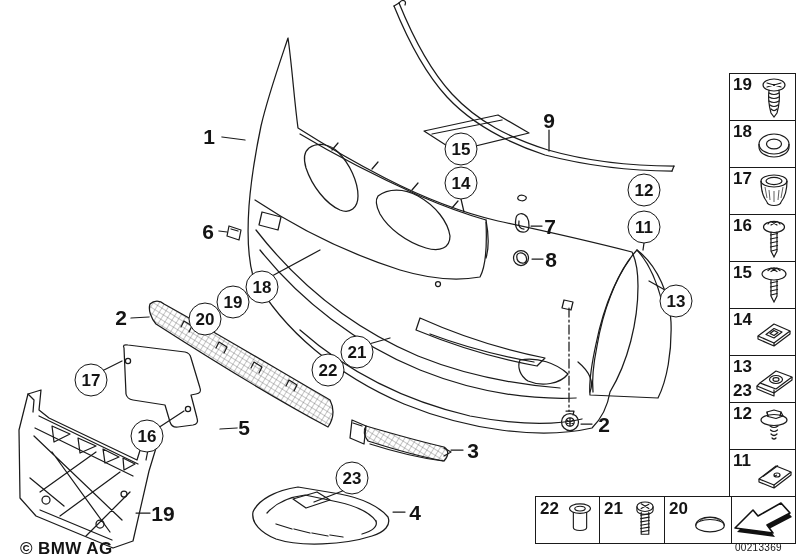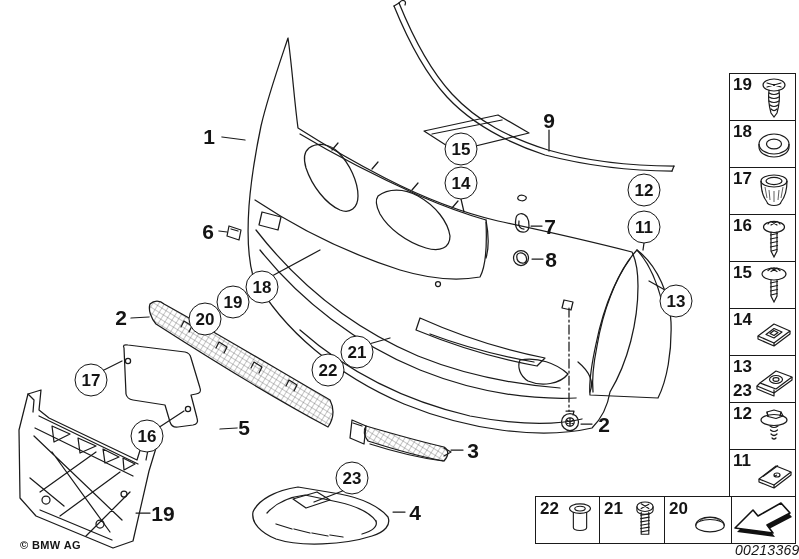--- a/index.html
+++ b/index.html
@@ -21,22 +21,22 @@
   .cell .num2{position:absolute;left:3px;bottom:1px;font-size:17px;font-weight:bold;}
   .cell svg{position:absolute;right:1px;top:2px;}
   .cell.arrowcell svg{left:1px;top:1px;}
   
   .bbox{position:absolute;top:496px;height:46px;border:1px solid #1a1a1a;background:#fff;}
   .bbox .num{position:absolute;left:4px;top:2px;font-size:17px;font-weight:bold;}
   .bbox svg{position:absolute;right:2px;top:2px;}
   #b22{left:535px;width:65px;}
   #b21{left:599px;width:66px;}
   #b20{left:664px;width:66px;}
-  .copyright{position:absolute;left:20px;top:539px;font-size:11px;font-weight:bold;letter-spacing:.4px;}
-  .docnum{position:absolute;left:735px;top:542px;font-size:14px;letter-spacing:.3px;font-style:italic;}
+  .copyright{position:absolute;left:20px;top:539px;font-size:17px;font-weight:bold;letter-spacing:.4px;}
+  .docnum{position:absolute;left:735px;top:542px;font-size:10px;letter-spacing:.3px;}
 </style>
 </head>
 <body>
 
 <div class="stage">
 
   <svg class="art" width="799" height="559" viewBox="0 0 799 559">
     <defs>
       <pattern id="mesh" width="5" height="5" patternUnits="userSpaceOnUse" patternTransform="rotate(32)">
         <path d="M0,0 L0,5 M0,0 L5,0" stroke="#5a5a5a" stroke-width="0.7" fill="none"></path>

